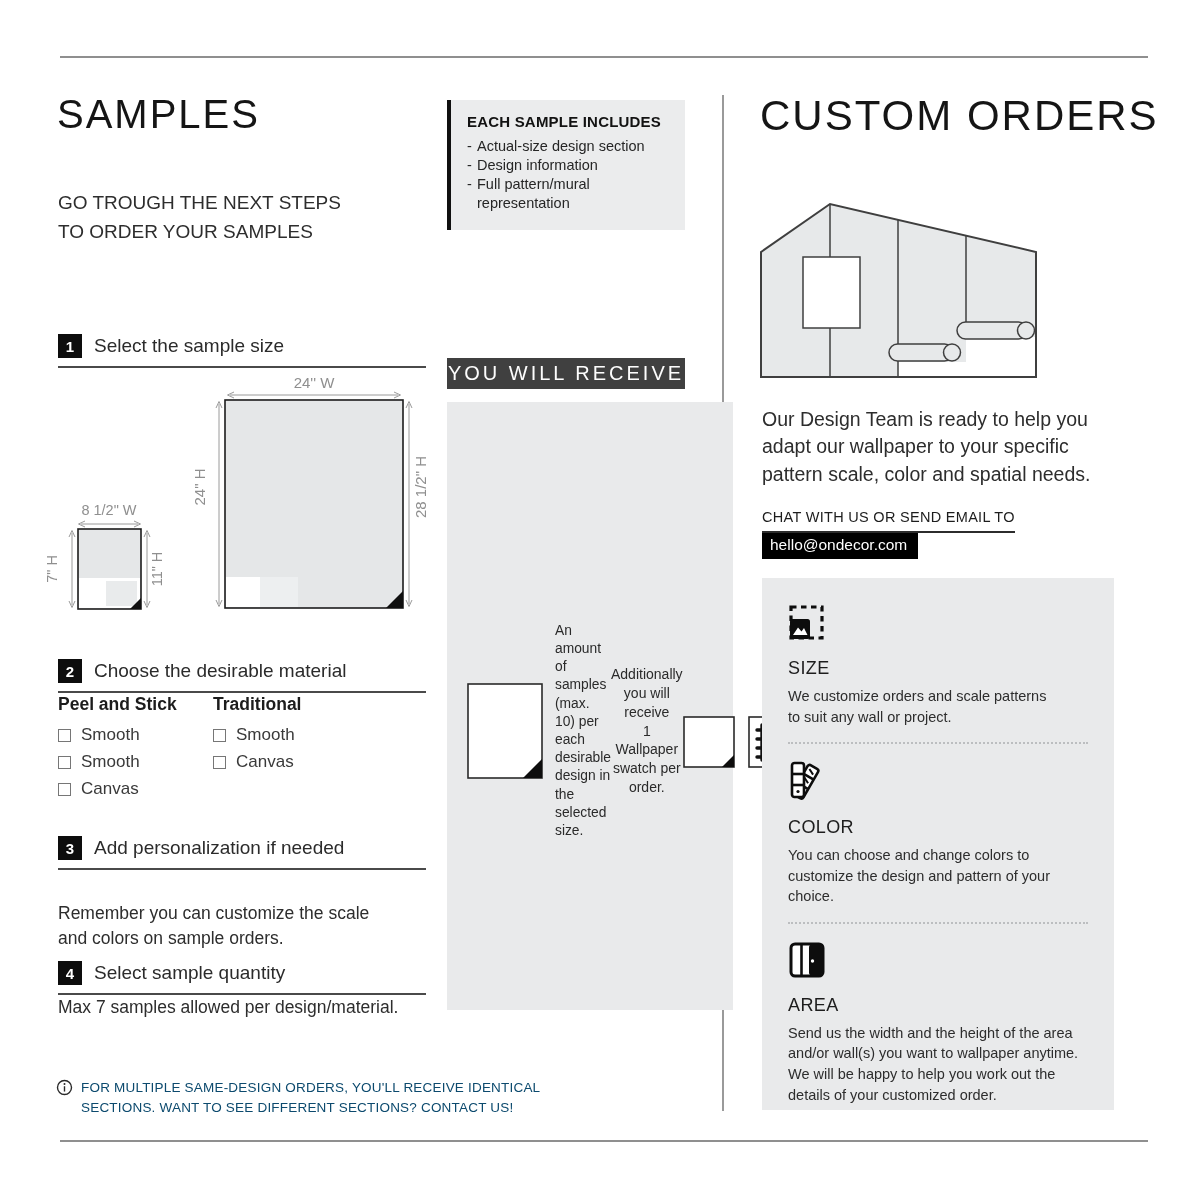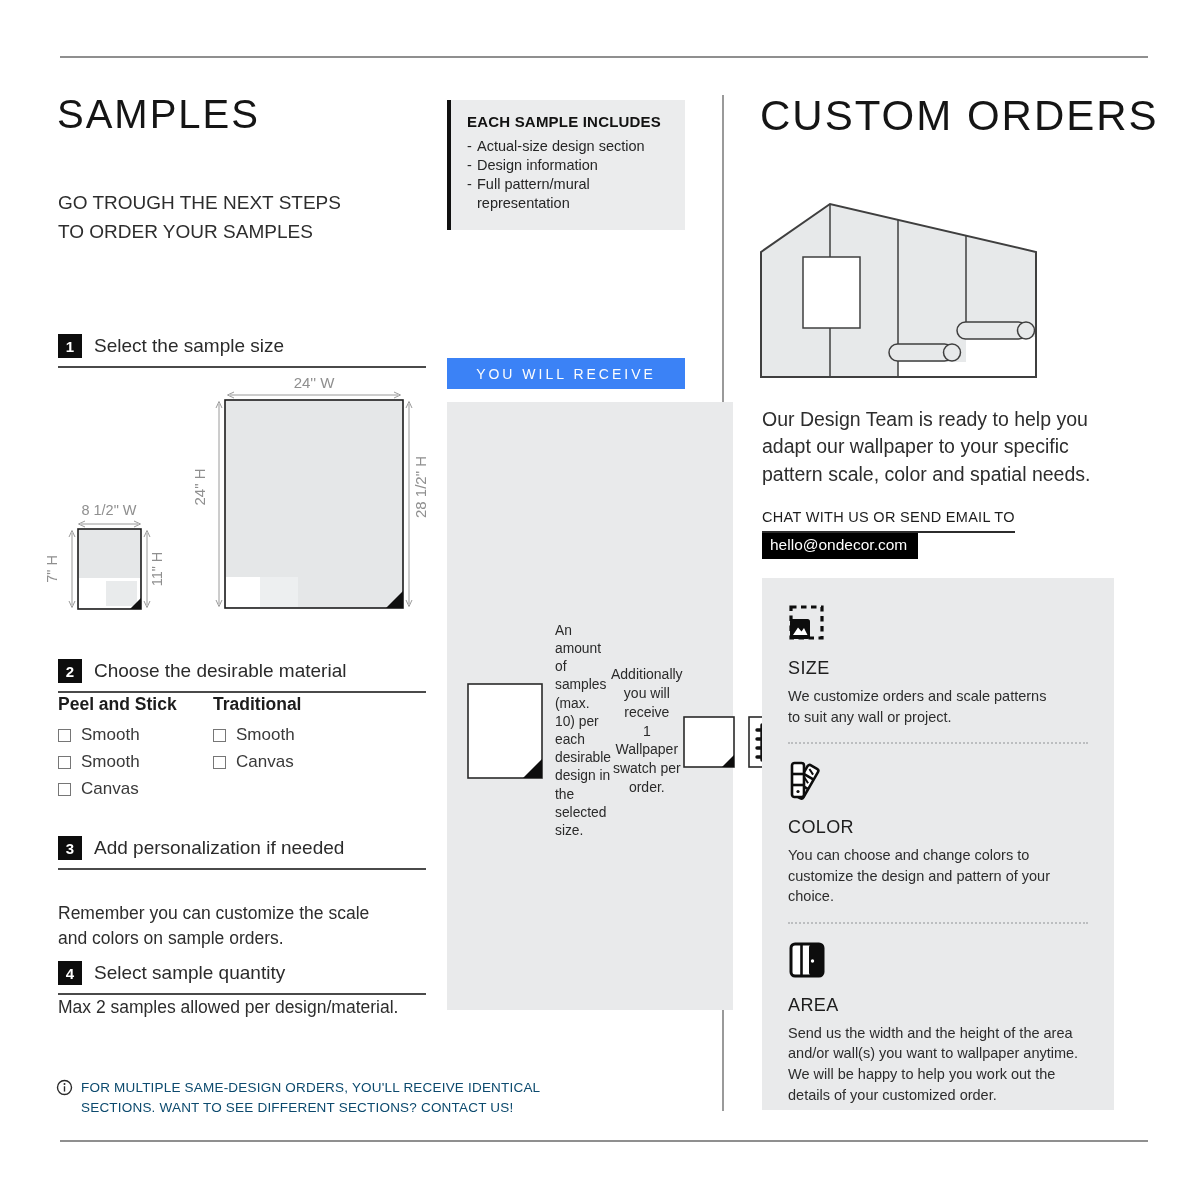--- a/index.html
+++ b/index.html
@@ -25,22 +25,22 @@
   .step-num{width:24px;height:24px;background:#0d0d0d;color:#fff;font-size:15px;font-weight:600;
     display:flex;align-items:center;justify-content:center;flex:0 0 24px;}
   .step-label{font-size:19px;color:#2b2b2b;}
   
   .mat-col{position:absolute;top:694px;}
   .mat-title{font-weight:bold;font-size:17.5px;color:#1c1c1c;margin-bottom:10px;}
   .mat-item{font-size:17px;color:#3a3a3a;margin-bottom:7px;display:flex;align-items:center;}
   .cbox{display:inline-block;width:11px;height:11px;border:1.5px solid #767676;margin-right:10px;flex:0 0 11px;}
   .body-text{font-size:17.5px;line-height:1.45;color:#2d2d2d;}
   
-  .receive-header{left:447px;top:358px;width:238px;height:31px;background:#3b82f6;color:#fdfdfd;
-    display:flex;align-items:center;justify-content:center;font-size:14px;letter-spacing:3px;white-space:nowrap;}
+  .receive-header{left:447px;top:358px;width:238px;height:31px;background:#404040;color:#fdfdfd;
+    display:flex;align-items:center;justify-content:center;font-size:20px;letter-spacing:3px;white-space:nowrap;}
   .receive-panel{left:447px;top:402px;width:286px;height:608px;background:#e9eaeb;
     box-sizing:border-box;padding:50px 20px 0 20px;display:flex;flex-direction:row;align-items:center;}
   .sheet-row{display:flex;gap:12px;align-items:center;width:100%;}
   .sheet-text{font-size:13.8px;line-height:1.32;color:#2a2a2a;flex:1;}
   .dotdiv{border-top:2px dotted #c3c5c7;width:200px;margin:26px 0 24px 0;}
   .center-text{font-size:14px;line-height:1.35;color:#2a2a2a;text-align:center;white-space:pre-line;}
   .swatch-row{display:flex;gap:13px;margin-top:22px;align-items:center;}
   .swatch-caption{font-size:14px;color:#2a2a2a;text-align:center;margin-top:14px;white-space:pre-line;line-height:1.35;}
   .plus{font-size:28px;color:#555;margin:22px 0 4px 0;font-weight:400;}
   
@@ -139,21 +139,21 @@
       <span class="cbox"></span>
       <span>Smooth</span>
     </div>
   <div class="mat-item">
       <span class="cbox"></span>
       <span>Canvas</span>
     </div>
 </div>
 
 <div class="abs body-text" style="left:58px;top:901px;width:345px;">Remember you can customize the scale and colors on sample orders.</div>
-<div class="abs body-text" style="left:58px;top:995px;width:380px;">Max 2 samples allowed per design/material.</div>
+<div class="abs body-text" style="left:58px;top:995px;width:380px;">Max 7 samples allowed per design/material.</div>
 
 <div class="abs footer-note">
   <svg width="17" height="17" viewBox="0 0 16 16" style="margin-top:1px;flex:0 0 17px;">
     <circle cx="8" cy="8" r="6.6" fill="none" stroke="#2a2a2a" stroke-width="1.3"></circle>
     <rect x="7.35" y="6.8" width="1.3" height="5" fill="#2a2a2a"></rect>
     <circle cx="8" cy="4.6" r="0.95" fill="#2a2a2a"></circle>
   </svg>
   <div class="footer-text">FOR MULTIPLE SAME-DESIGN ORDERS, YOU'LL RECEIVE IDENTICAL
 SECTIONS. WANT TO SEE DIFFERENT SECTIONS? CONTACT US!</div>
 </div>

